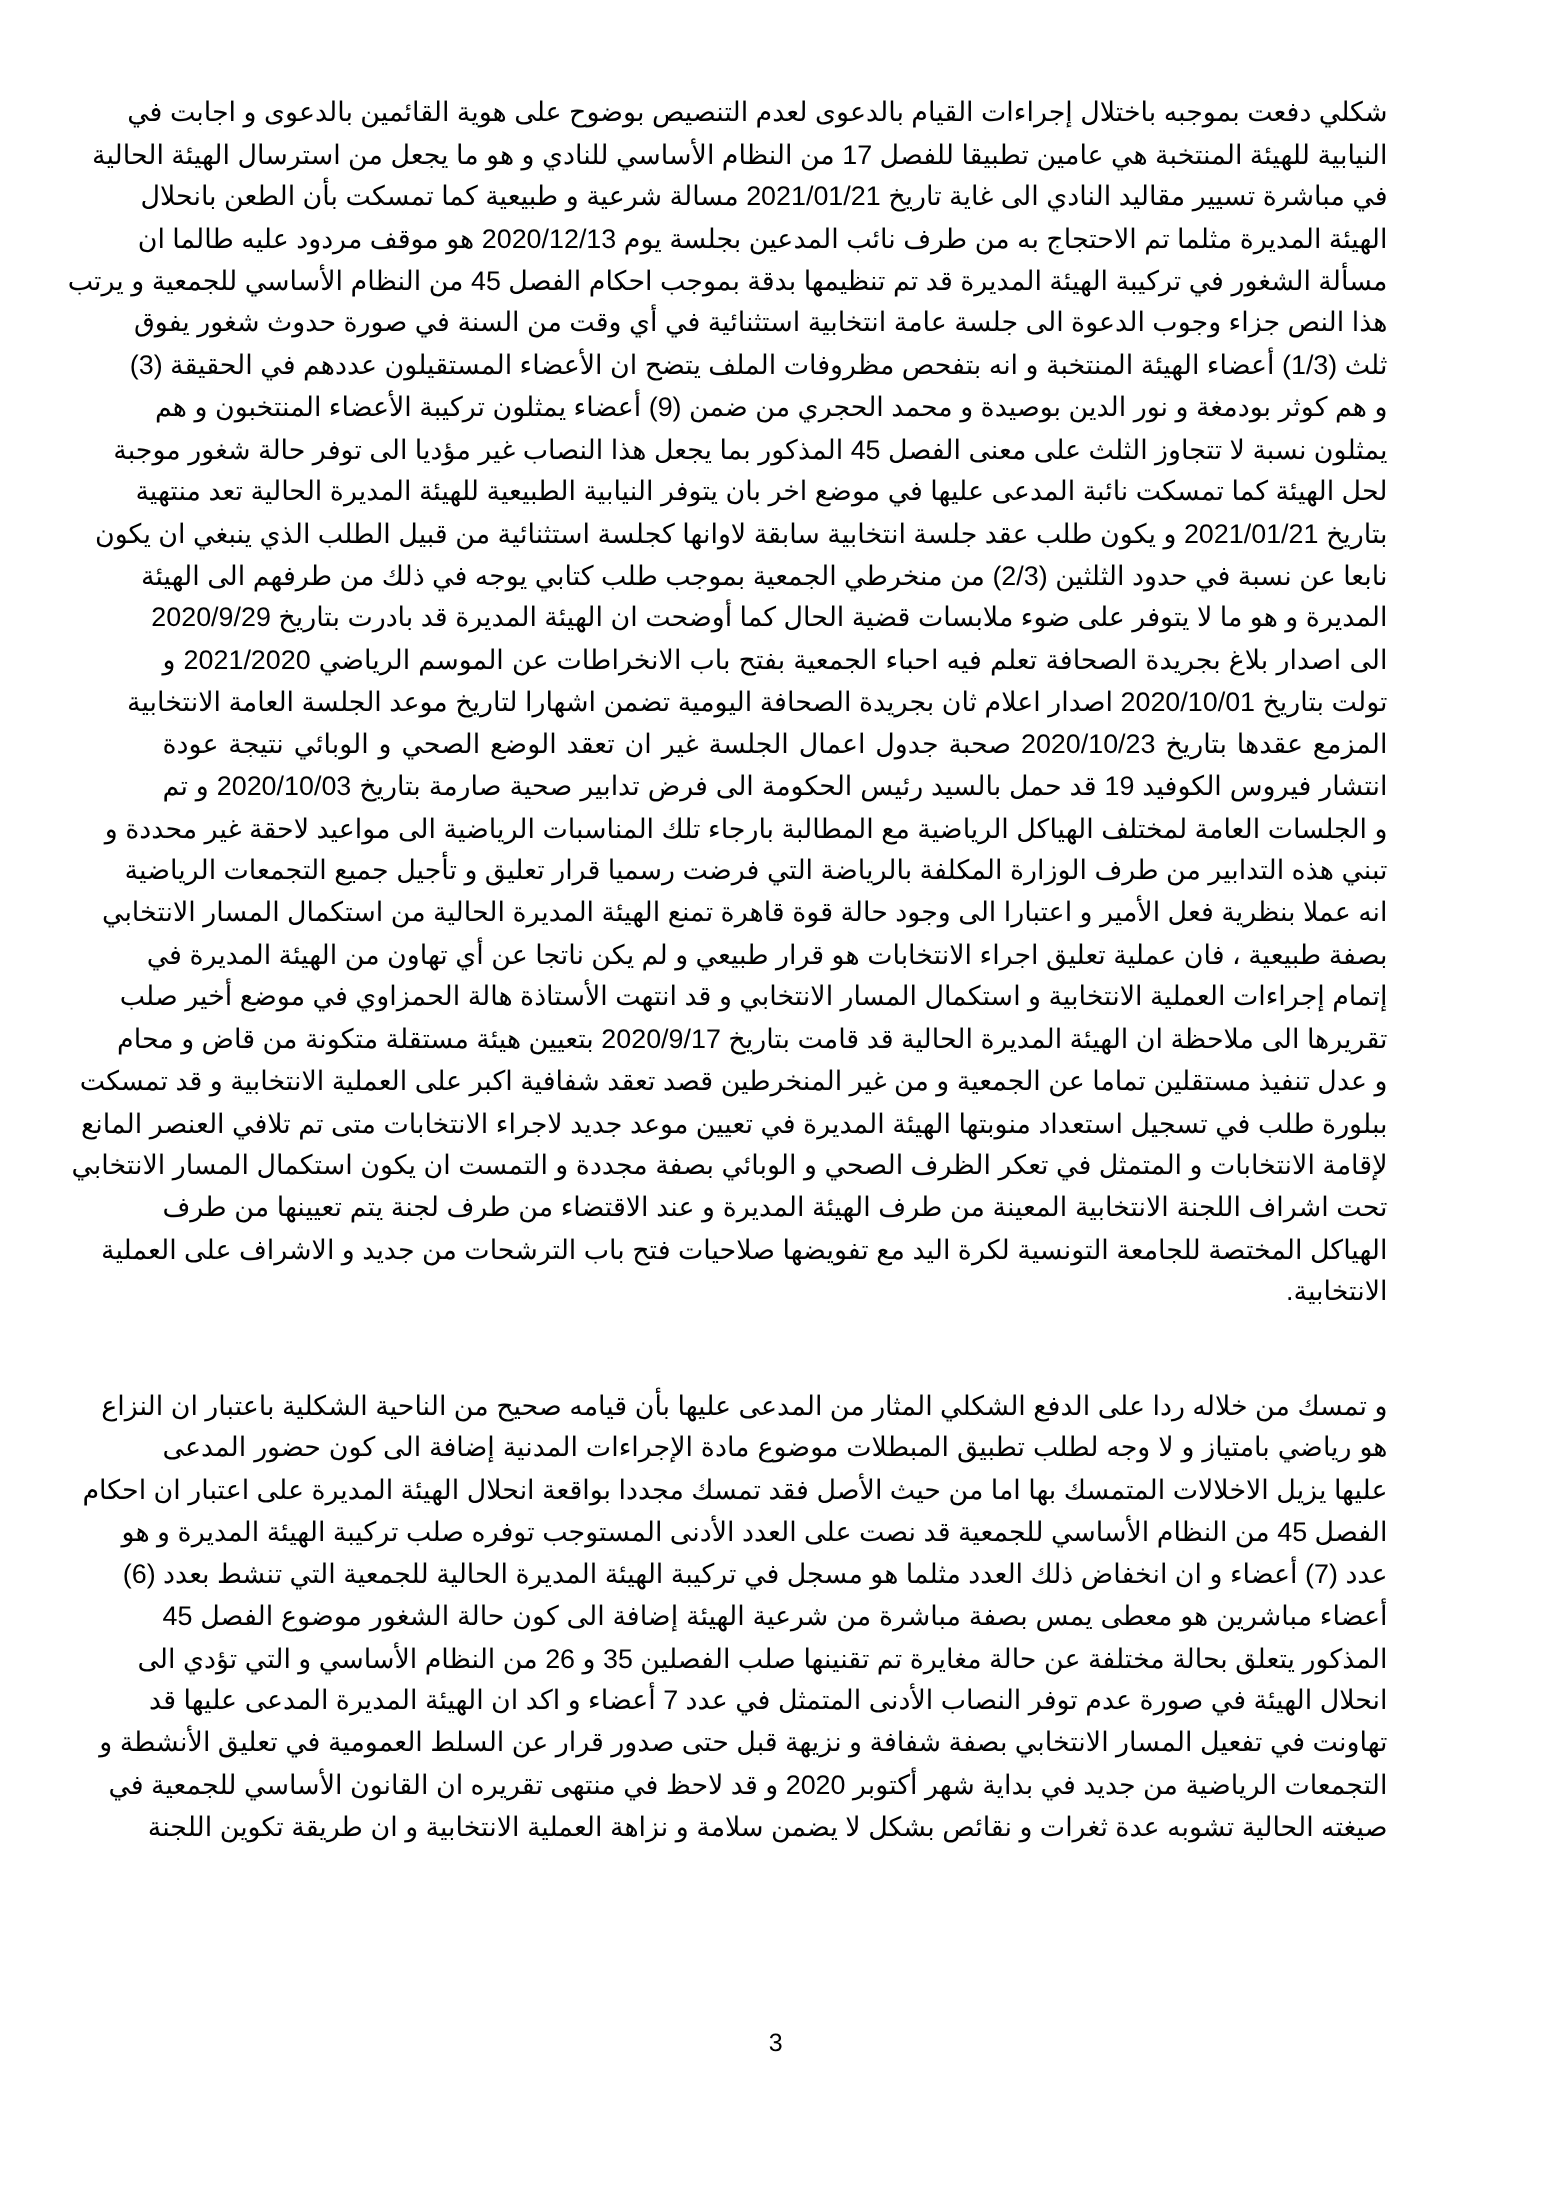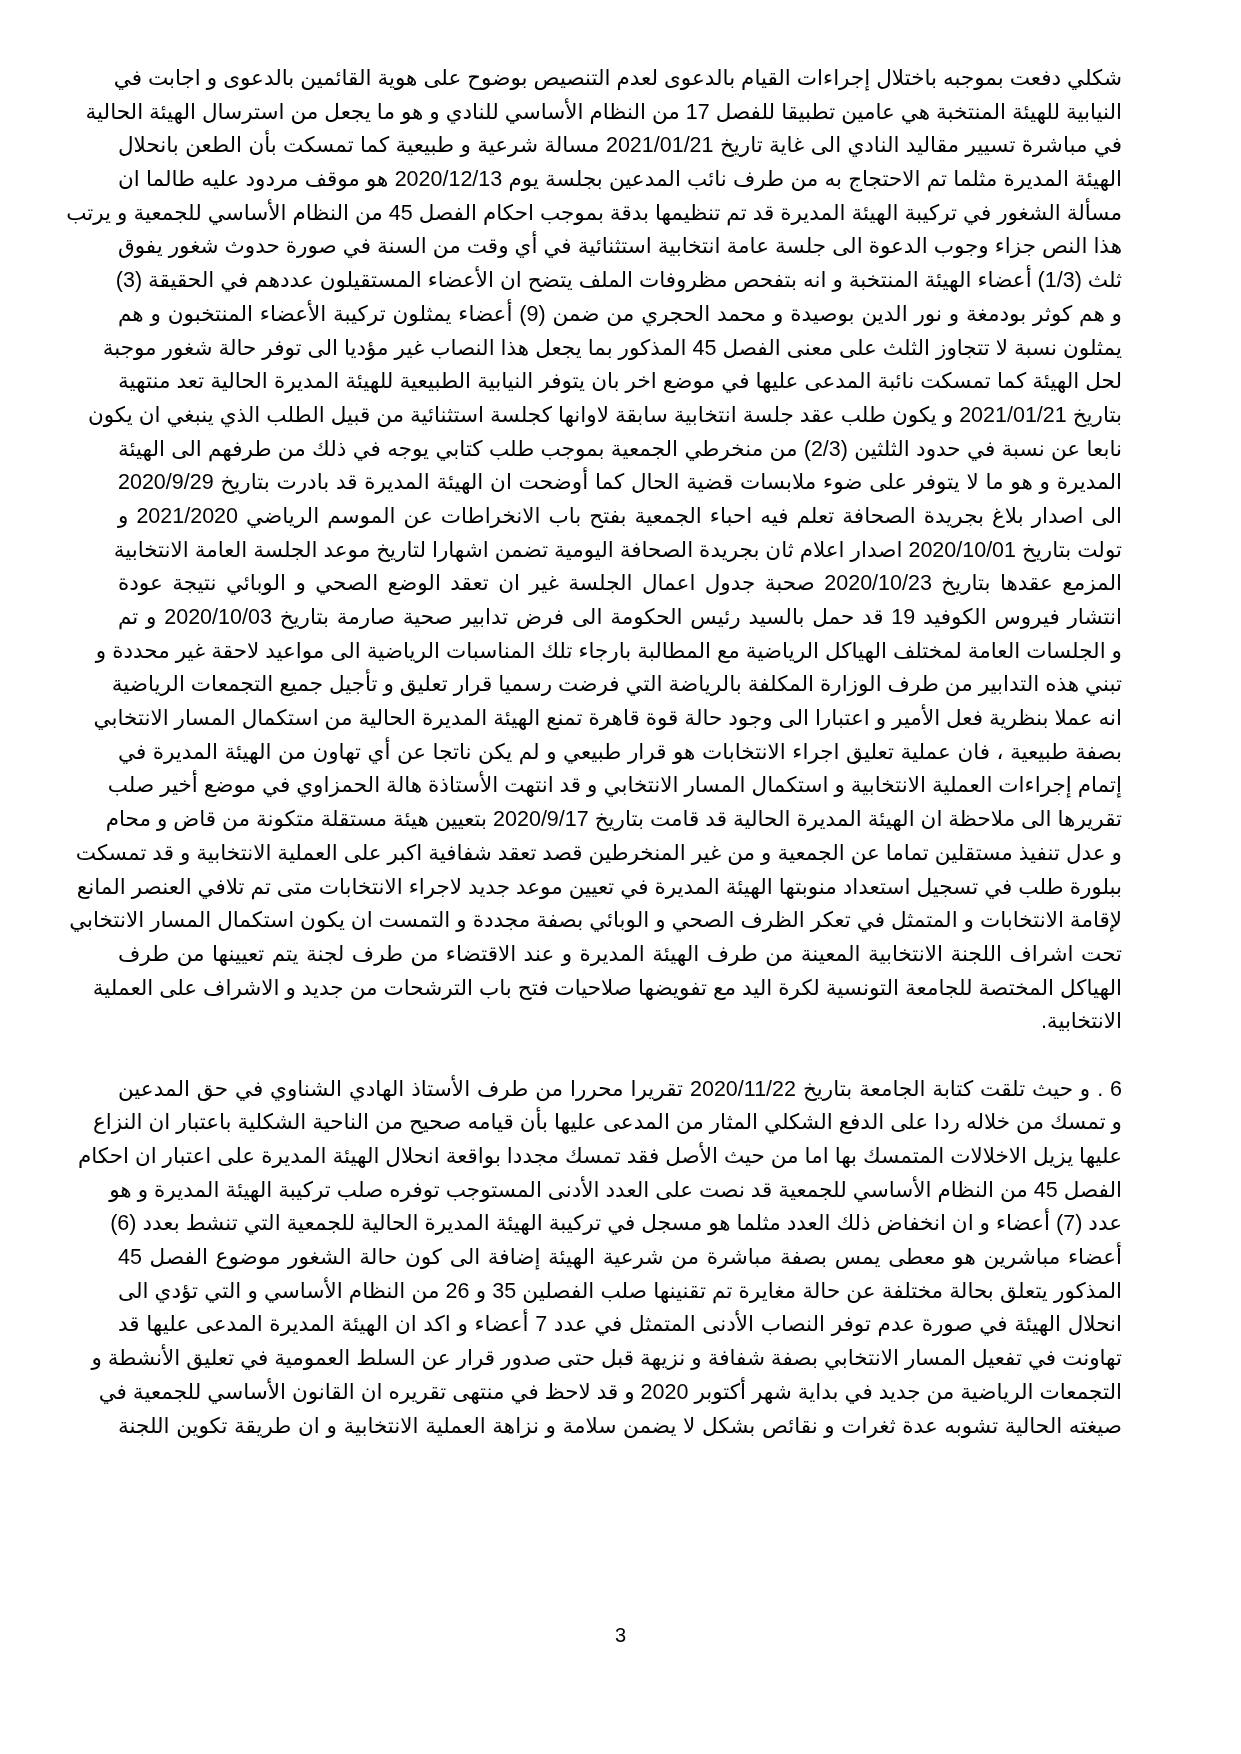--- a/index.html
+++ b/index.html
@@ -21,21 +21,21 @@
     top: 62px;
     width: 1004px;
   }
   .para {
     direction: rtl;
     text-align: justify;
     text-align-last: right;
     font-family: "Liberation Sans", "DejaVu Sans", sans-serif;
     font-size: 21.5px;
     line-height: 33.7px;
-    margin: 0;
+    margin: 12px;
   }
   .line {
     display: block;
     text-align: justify;
     text-align-last: justify;
     white-space: nowrap;
     height: 33.7px;
     overflow: visible;
   }
   .line.last {
@@ -87,22 +87,22 @@
     <span class="line">ببلورة طلب في تسجيل استعداد منوبتها الهيئة المديرة في تعيين موعد جديد لاجراء الانتخابات متى تم تلافي العنصر المانع</span>
     <span class="line">لإقامة الانتخابات و المتمثل في تعكر الظرف الصحي و الوبائي بصفة مجددة و التمست ان يكون استكمال المسار الانتخابي</span>
     <span class="line">تحت اشراف اللجنة الانتخابية المعينة من طرف الهيئة المديرة و عند الاقتضاء من طرف لجنة يتم تعيينها من طرف</span>
     <span class="line">الهياكل المختصة للجامعة التونسية لكرة اليد مع تفويضها صلاحيات فتح باب الترشحات من جديد و الاشراف على العملية</span>
     <span class="line last">الانتخابية.</span>
   </div>
 
   <div class="para-gap"></div>
 
   <div class="para">
-    <span class="line">6 . و حيث تلقت كتابة الجامعة بتاريخ 2020/11/22 تقريرا محررا من طرف الأستاذ الهادي الشناوي في حق المدعين</span>
     <span class="line">و تمسك من خلاله ردا على الدفع الشكلي المثار من المدعى عليها بأن قيامه صحيح من الناحية الشكلية باعتبار ان النزاع</span>
+    <span class="line">هو رياضي بامتياز و لا وجه لطلب تطبيق المبطلات موضوع مادة الإجراءات المدنية إضافة الى كون حضور المدعى</span>
     <span class="line">عليها يزيل الاخلالات المتمسك بها اما من حيث الأصل فقد تمسك مجددا بواقعة انحلال الهيئة المديرة على اعتبار ان احكام</span>
     <span class="line">الفصل 45 من النظام الأساسي للجمعية قد نصت على العدد الأدنى المستوجب توفره صلب تركيبة الهيئة المديرة و هو</span>
     <span class="line">عدد (7) أعضاء و ان انخفاض ذلك العدد مثلما هو مسجل في تركيبة الهيئة المديرة الحالية للجمعية التي تنشط بعدد (6)</span>
     <span class="line">أعضاء مباشرين هو معطى يمس بصفة مباشرة من شرعية الهيئة إضافة الى كون حالة الشغور موضوع الفصل 45</span>
     <span class="line">المذكور يتعلق بحالة مختلفة عن حالة مغايرة تم تقنينها صلب الفصلين 35 و 26 من النظام الأساسي و التي تؤدي الى</span>
     <span class="line">انحلال الهيئة في صورة عدم توفر النصاب الأدنى المتمثل في عدد 7 أعضاء و اكد ان الهيئة المديرة المدعى عليها قد</span>
     <span class="line">تهاونت في تفعيل المسار الانتخابي بصفة شفافة و نزيهة قبل حتى صدور قرار عن السلط العمومية في تعليق الأنشطة و</span>
     <span class="line">التجمعات الرياضية من جديد في بداية شهر أكتوبر 2020 و قد لاحظ في منتهى تقريره ان القانون الأساسي للجمعية في</span>
     <span class="line">صيغته الحالية تشوبه عدة ثغرات و نقائص بشكل لا يضمن سلامة و نزاهة العملية الانتخابية و ان طريقة تكوين اللجنة</span>
   </div>

